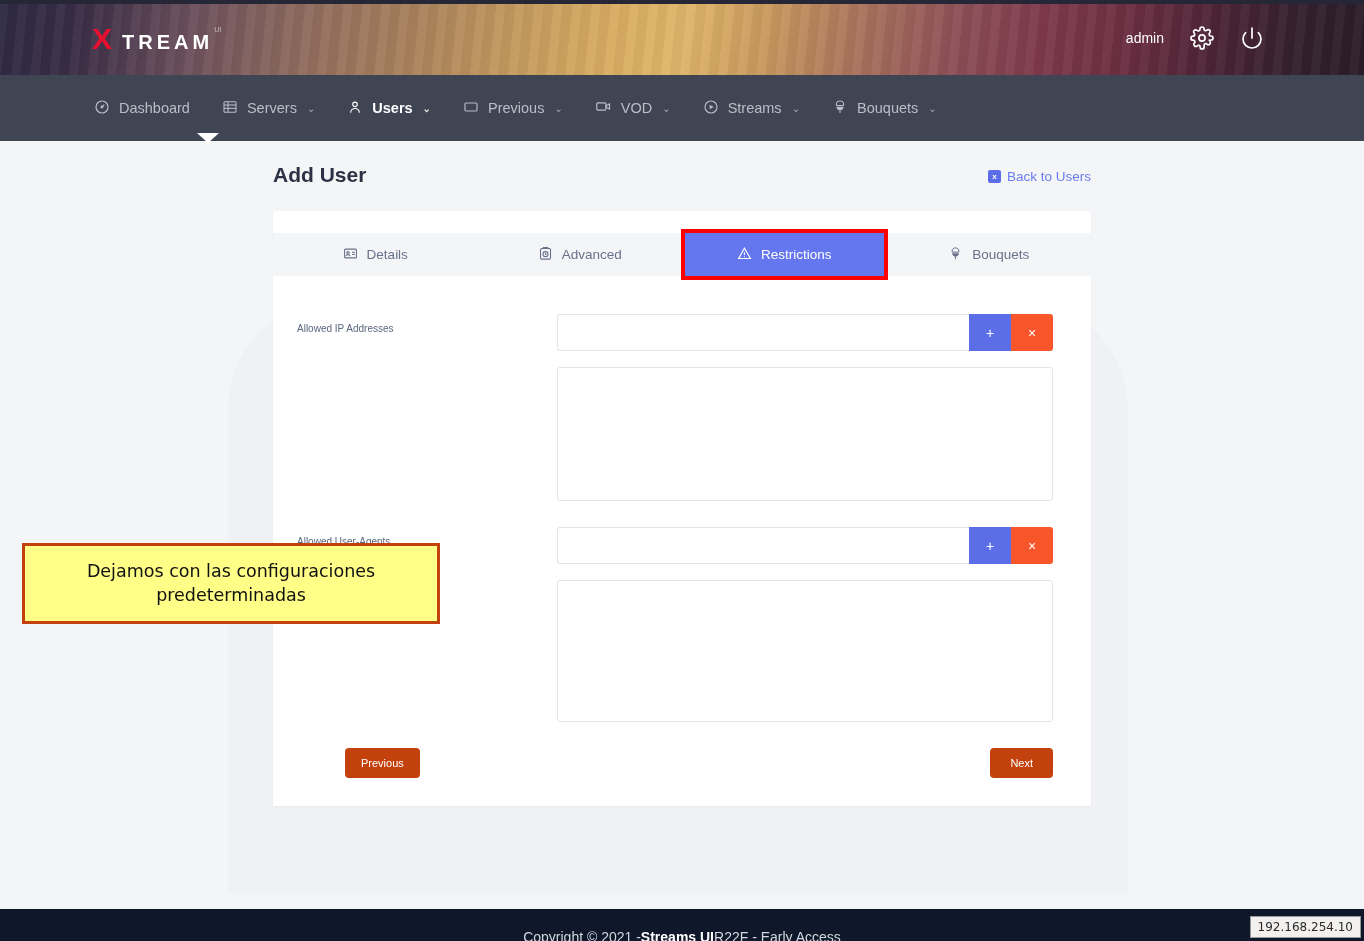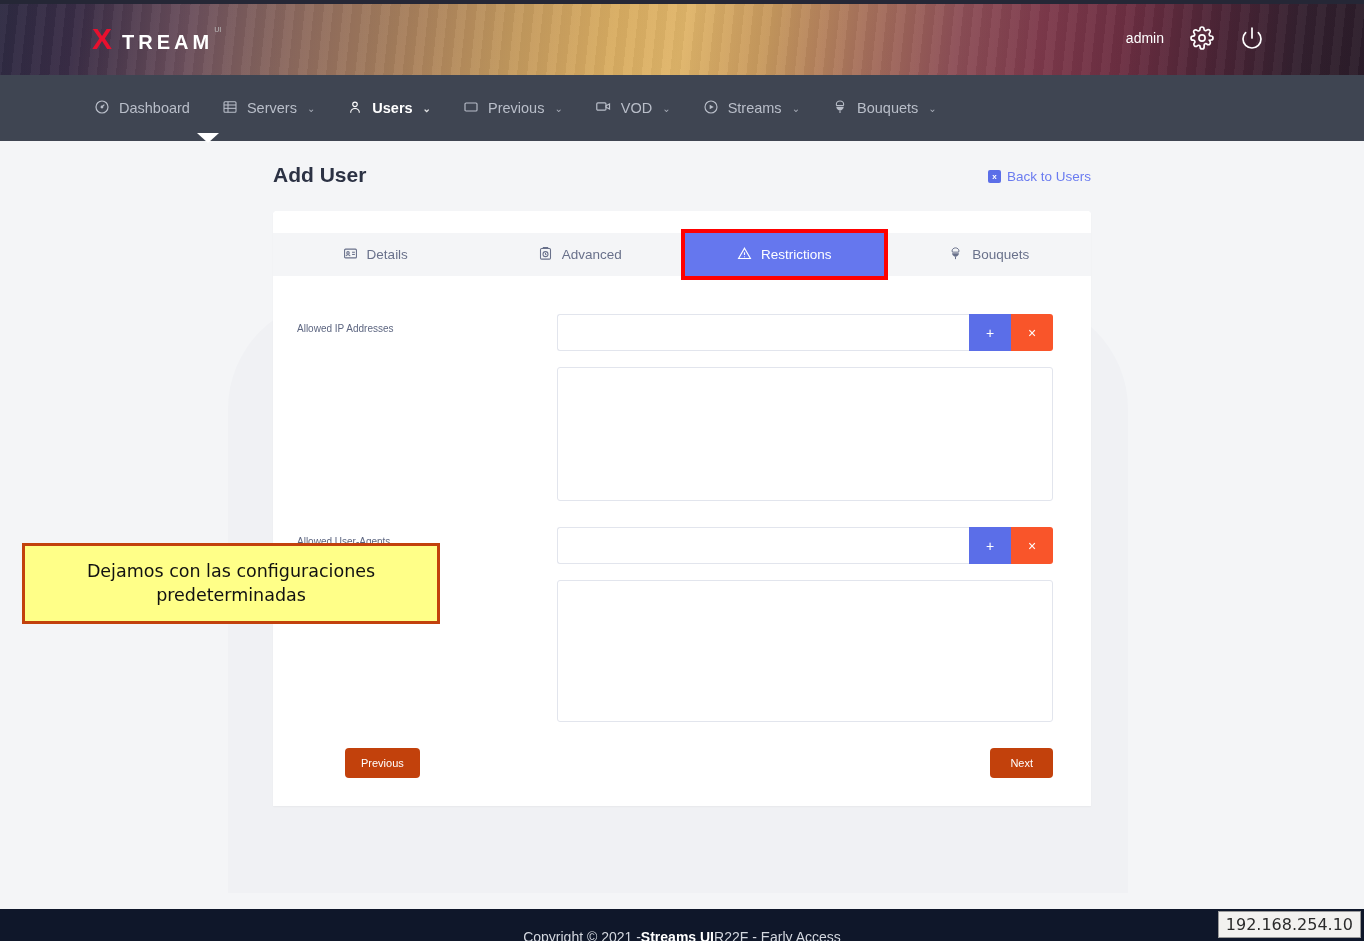--- a/index.html
+++ b/index.html
@@ -209,21 +209,21 @@
     height: 56px; background:#0f172a;
     display:flex; align-items:center; justify-content:center;
     color:#d3d7df; font-size:14px;
     font-family:"Liberation Sans",sans-serif;
     margin-top:16px;
   }
   .footer b { color:#ffffff; font-weight:700;}
   .ip-tooltip {
     position: absolute; right: 3px; bottom: 3px; z-index: 30;
     background:#f2f1ef; border:1px solid #9a9a9a;
-    padding: 3px 7px; font-size:16px; color:#2b2b2b;
+    padding: 3px 7px; font-size:12px; color:#2b2b2b;
     font-family:"DejaVu Sans", sans-serif;
   }
 </style>
 </head>
 <body>
 
 <div class="page">
 
   <div class="banner">
     <div class="banner-top-edge"></div>

